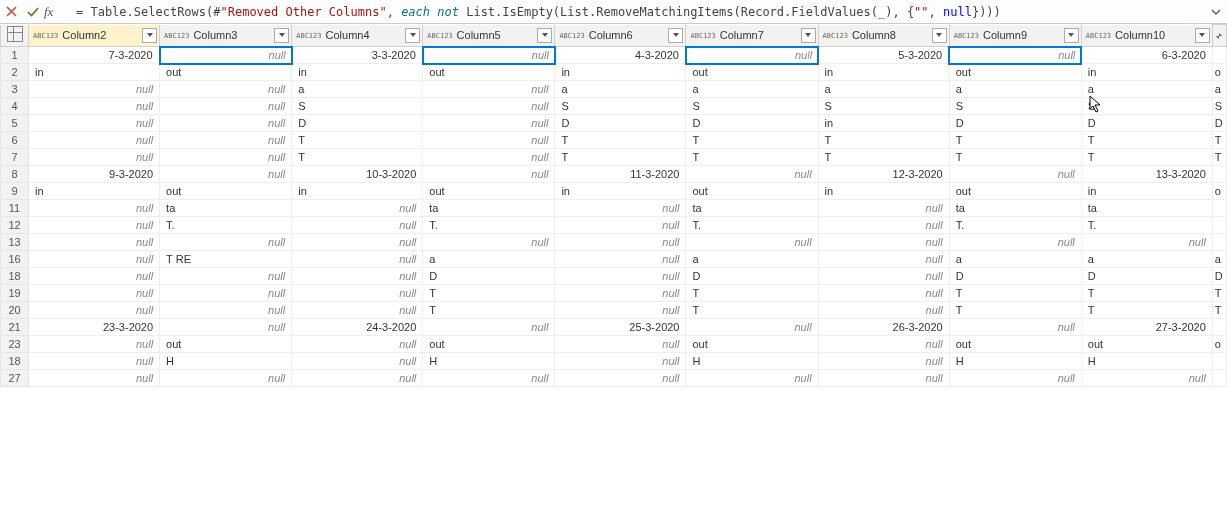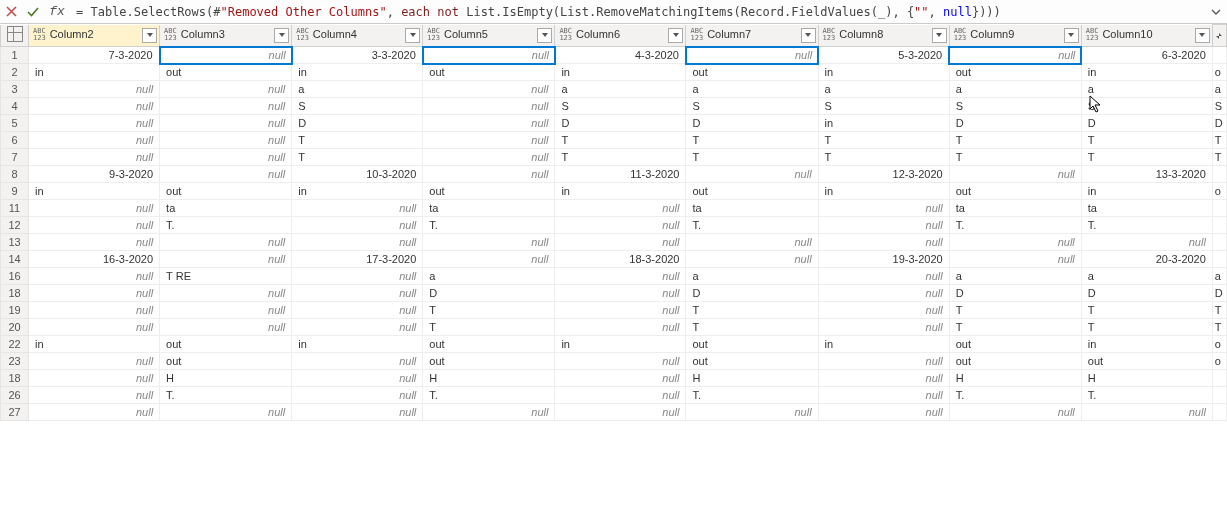--- a/index.html
+++ b/index.html
@@ -22,37 +22,37 @@
   .formula-btn {
     width: 22px;
     height: 22px;
     display: flex;
     align-items: center;
     justify-content: center;
     color: #666;
   }
   .fx-label {
     font-style: italic;
-    font-family: Liberation Mono, monospace;
+    font-family: Liberation Serif, serif;
     font-size: 13px;
     color: #555;
     width: 26px;
-    text-align: center;
+    text-align: left;
   }
   .formula-input {
     flex: 1;
     font-family: Consolas, monospace;
     font-size: 12px;
     color: #444;
     padding-left: 6px;
     white-space: pre;
     overflow: hidden;
   }
   .formula-input .kw-str { color: #a31515; }
-  .formula-input .kw-key { color: #7f1d1d; }
+  .formula-input .kw-key { color: #0f766e; font-style: italic; }
   .formula-input .kw-null { color: #0000ff; }
   .formula-expand {
     width: 22px; height: 22px;
     display: flex; align-items: center; justify-content: center;
     color: #666;
   }
   .grid-wrap {
     position: relative;
     height: 500px;
     overflow: hidden;
@@ -93,21 +93,21 @@
     padding: 0 4px;
     position: relative;
     font-size: 11px;
     color: #333;
   }
   th.col-head.sel {
     background: #fff3cd;
   }
   .type-icon {
     display: inline-flex;
-    flex-direction: column;
+    flex-direction: row;
     align-items: flex-start;
     line-height: 7px;
     font-size: 7px;
     font-family: Consolas, monospace;
     color: #666;
     margin-right: 4px;
     vertical-align: middle;
   }
   .type-icon .t1 { }
   .type-icon .t2 { }
@@ -405,33 +405,20 @@
           <td class="cell right"><span class="null-val">null</span></td>
           <td class="cell right"><span class="null-val">null</span></td>
           <td class="cell right"><span class="null-val">null</span></td>
           <td class="cell right"><span class="null-val">null</span></td>
           <td class="cell right"><span class="null-val">null</span></td>
           <td class="cell right"><span class="null-val">null</span></td>
           <td class="cell right"><span class="null-val">null</span></td>
           <td class="last-cell"></td>
         </tr>
         <tr>
-          <th class="row-head">14</th>
-          <td class="cell right">16-3-2020</td>
-          <td class="cell right"><span class="null-val">null</span></td>
-          <td class="cell right">17-3-2020</td>
-          <td class="cell right"><span class="null-val">null</span></td>
-          <td class="cell right">18-3-2020</td>
-          <td class="cell right"><span class="null-val">null</span></td>
-          <td class="cell right">19-3-2020</td>
-          <td class="cell right"><span class="null-val">null</span></td>
-          <td class="cell right">20-3-2020</td>
-          <td class="last-cell"></td>
-        </tr>
-        <tr>
           <th class="row-head">16</th>
           <td class="cell right"><span class="null-val">null</span></td>
           <td class="cell left">T RE</td>
           <td class="cell right"><span class="null-val">null</span></td>
           <td class="cell left">a</td>
           <td class="cell right"><span class="null-val">null</span></td>
           <td class="cell left">a</td>
           <td class="cell right"><span class="null-val">null</span></td>
           <td class="cell left">a</td>
           <td class="cell left">a</td>
@@ -470,31 +457,31 @@
           <td class="cell right"><span class="null-val">null</span></td>
           <td class="cell left">T</td>
           <td class="cell right"><span class="null-val">null</span></td>
           <td class="cell left">T</td>
           <td class="cell right"><span class="null-val">null</span></td>
           <td class="cell left">T</td>
           <td class="cell left">T</td>
           <td class="last-cell">T</td>
         </tr>
         <tr>
-          <th class="row-head">22</th>
-          <td class="cell left">in</td>
-          <td class="cell left">out</td>
-          <td class="cell left">in</td>
-          <td class="cell left">out</td>
-          <td class="cell left">in</td>
-          <td class="cell left">out</td>
-          <td class="cell left">in</td>
-          <td class="cell left">out</td>
-          <td class="cell left">in</td>
-          <td class="last-cell">o</td>
+          <th class="row-head">21</th>
+          <td class="cell right">23-3-2020</td>
+          <td class="cell right"><span class="null-val">null</span></td>
+          <td class="cell right">24-3-2020</td>
+          <td class="cell right"><span class="null-val">null</span></td>
+          <td class="cell right">25-3-2020</td>
+          <td class="cell right"><span class="null-val">null</span></td>
+          <td class="cell right">26-3-2020</td>
+          <td class="cell right"><span class="null-val">null</span></td>
+          <td class="cell right">27-3-2020</td>
+          <td class="last-cell"></td>
         </tr>
         <tr>
           <th class="row-head">23</th>
           <td class="cell right"><span class="null-val">null</span></td>
           <td class="cell left">out</td>
           <td class="cell right"><span class="null-val">null</span></td>
           <td class="cell left">out</td>
           <td class="cell right"><span class="null-val">null</span></td>
           <td class="cell left">out</td>
           <td class="cell right"><span class="null-val">null</span></td>
@@ -506,33 +493,20 @@
           <th class="row-head">18</th>
           <td class="cell right"><span class="null-val">null</span></td>
           <td class="cell left">H</td>
           <td class="cell right"><span class="null-val">null</span></td>
           <td class="cell left">H</td>
           <td class="cell right"><span class="null-val">null</span></td>
           <td class="cell left">H</td>
           <td class="cell right"><span class="null-val">null</span></td>
           <td class="cell left">H</td>
           <td class="cell left">H</td>
-          <td class="last-cell"></td>
-        </tr>
-        <tr>
-          <th class="row-head">26</th>
-          <td class="cell right"><span class="null-val">null</span></td>
-          <td class="cell left">T.</td>
-          <td class="cell right"><span class="null-val">null</span></td>
-          <td class="cell left">T.</td>
-          <td class="cell right"><span class="null-val">null</span></td>
-          <td class="cell left">T.</td>
-          <td class="cell right"><span class="null-val">null</span></td>
-          <td class="cell left">T.</td>
-          <td class="cell left">T.</td>
           <td class="last-cell"></td>
         </tr>
         <tr>
           <th class="row-head">27</th>
           <td class="cell right"><span class="null-val">null</span></td>
           <td class="cell right"><span class="null-val">null</span></td>
           <td class="cell right"><span class="null-val">null</span></td>
           <td class="cell right"><span class="null-val">null</span></td>
           <td class="cell right"><span class="null-val">null</span></td>
           <td class="cell right"><span class="null-val">null</span></td>

